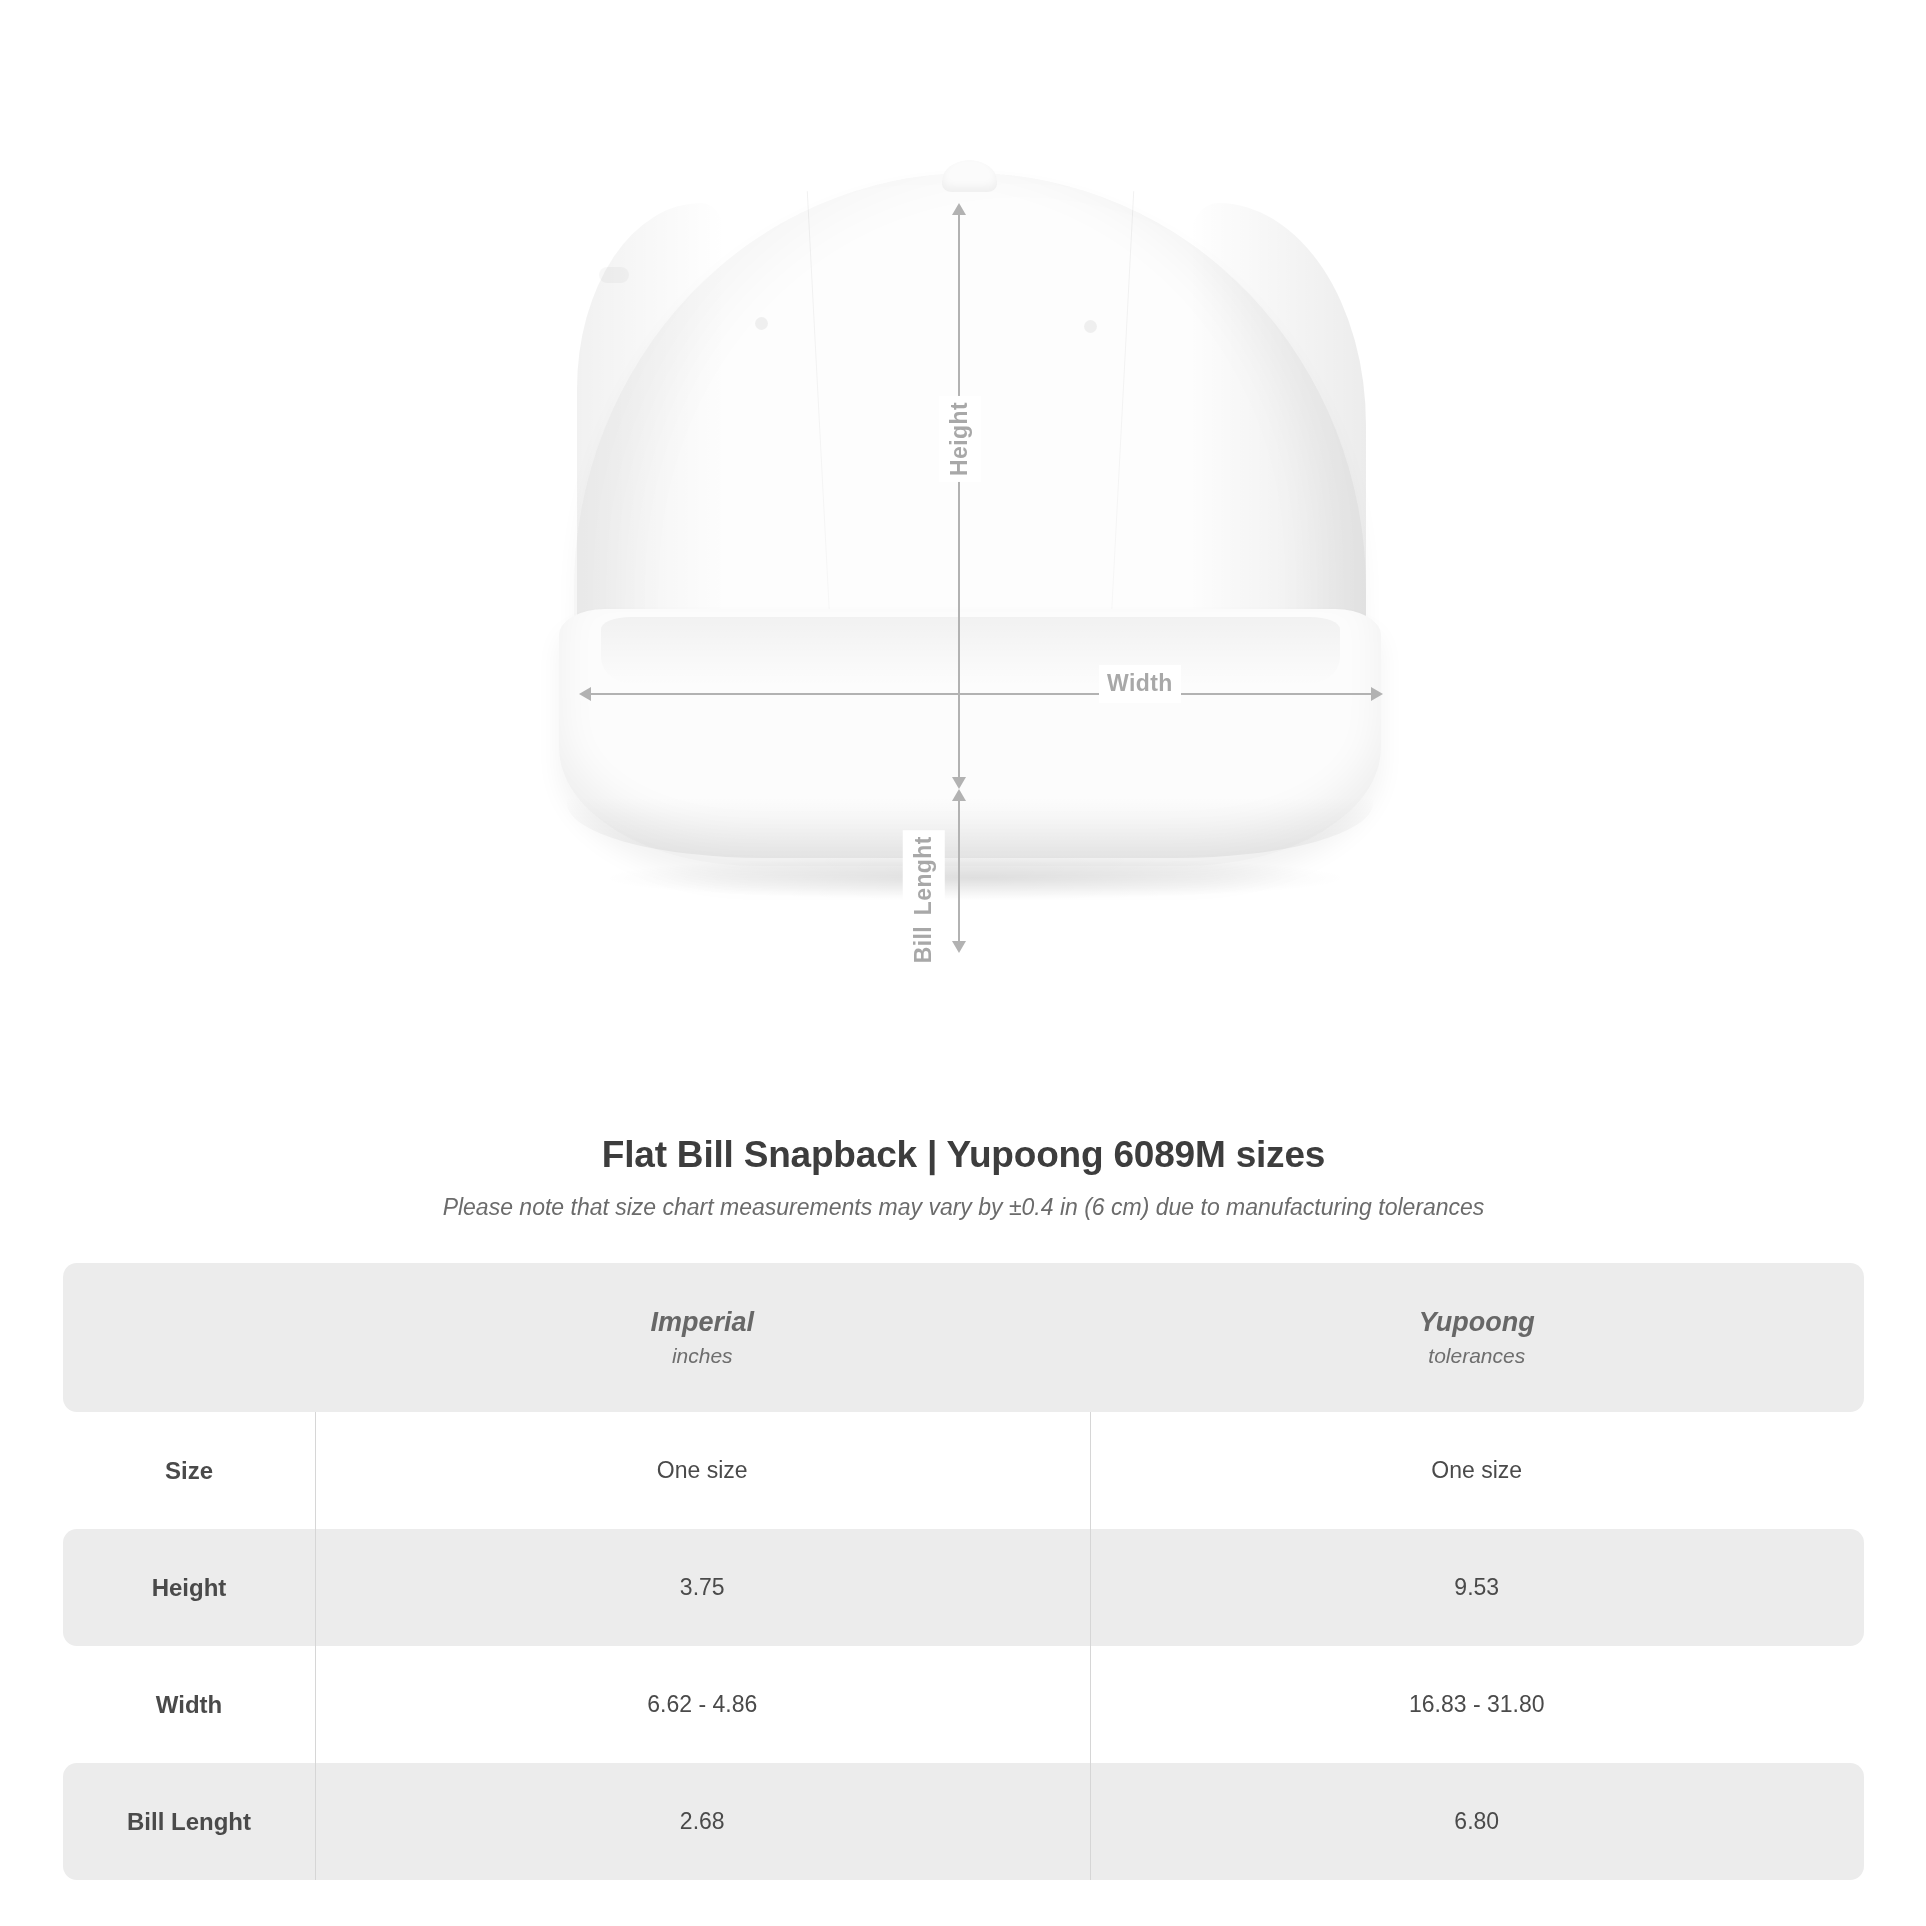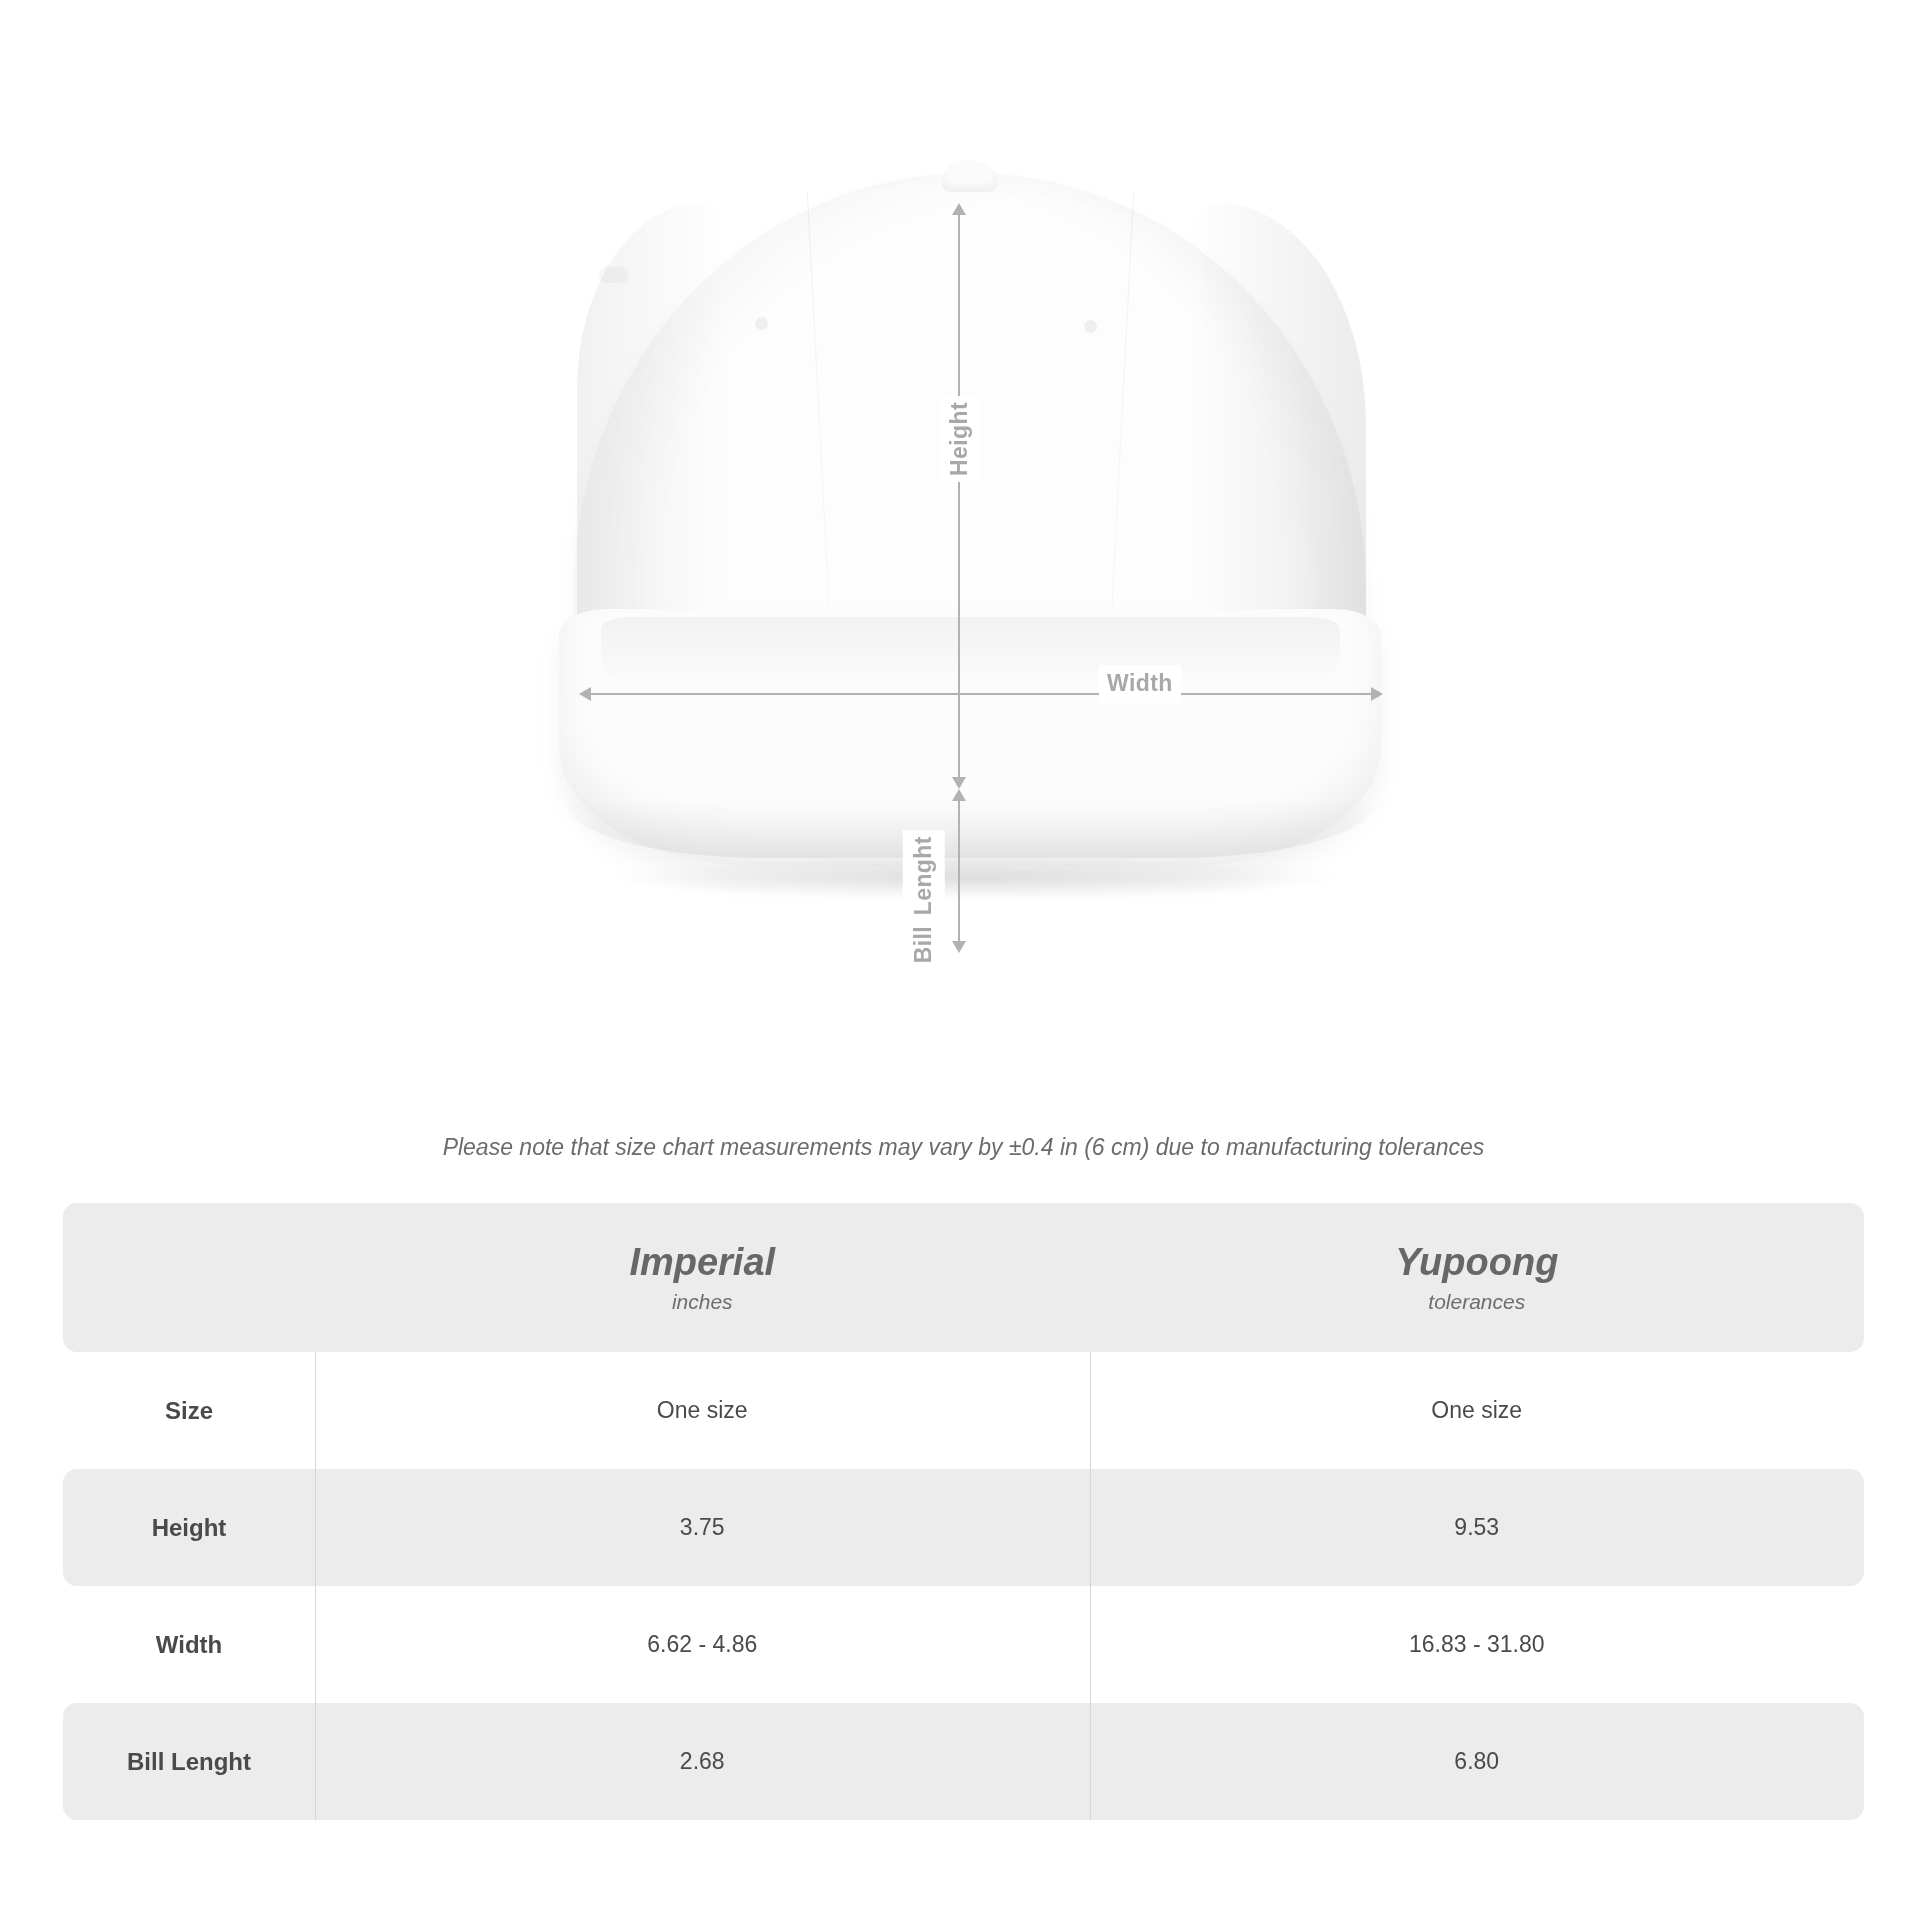--- a/index.html
+++ b/index.html
@@ -223,21 +223,21 @@
   }
   .unit-head th:first-child {
     border-top-left-radius: 14px;
     border-bottom-left-radius: 14px;
   }
   .unit-head th:last-child {
     border-top-right-radius: 14px;
     border-bottom-right-radius: 14px;
   }
   .unit-name {
-    font-size: 38px;
+    font-size: 27px;
     font-weight: bold;
     font-style: italic;
     color: #676767;
   }
   .unit-sub {
     margin-top: 6px;
     font-size: 21px;
     font-style: italic;
     color: #6e6e6e;
     font-weight: normal;
@@ -313,20 +313,21 @@
   <div class="arrow arrow-up" style="left:952px; top:789px;"></div>
   <div class="arrow arrow-down" style="left:952px; top:941px;"></div>
   <div class="dim-label" style="left:903px; top:830px; writing-mode:vertical-rl; transform:rotate(180deg);">
     <span>Bill</span>
     <span style="margin-top:4px;">Lenght</span>
   </div>
 
 </div>
 
 <div class="headings">
+  <div class="chart-title">Flat Bill Snapback | Yupoong 6089M sizes</div>
   <div class="chart-note">Please note that size chart measurements may vary by ±0.4 in (6 cm) due to manufacturing tolerances</div>
 </div>
 
 <div class="table-wrap">
   <table class="size-table">
     <colgroup>
       <col class="c-label">
         <col class="c-imp">
         <col class="c-met">
     </colgroup>

